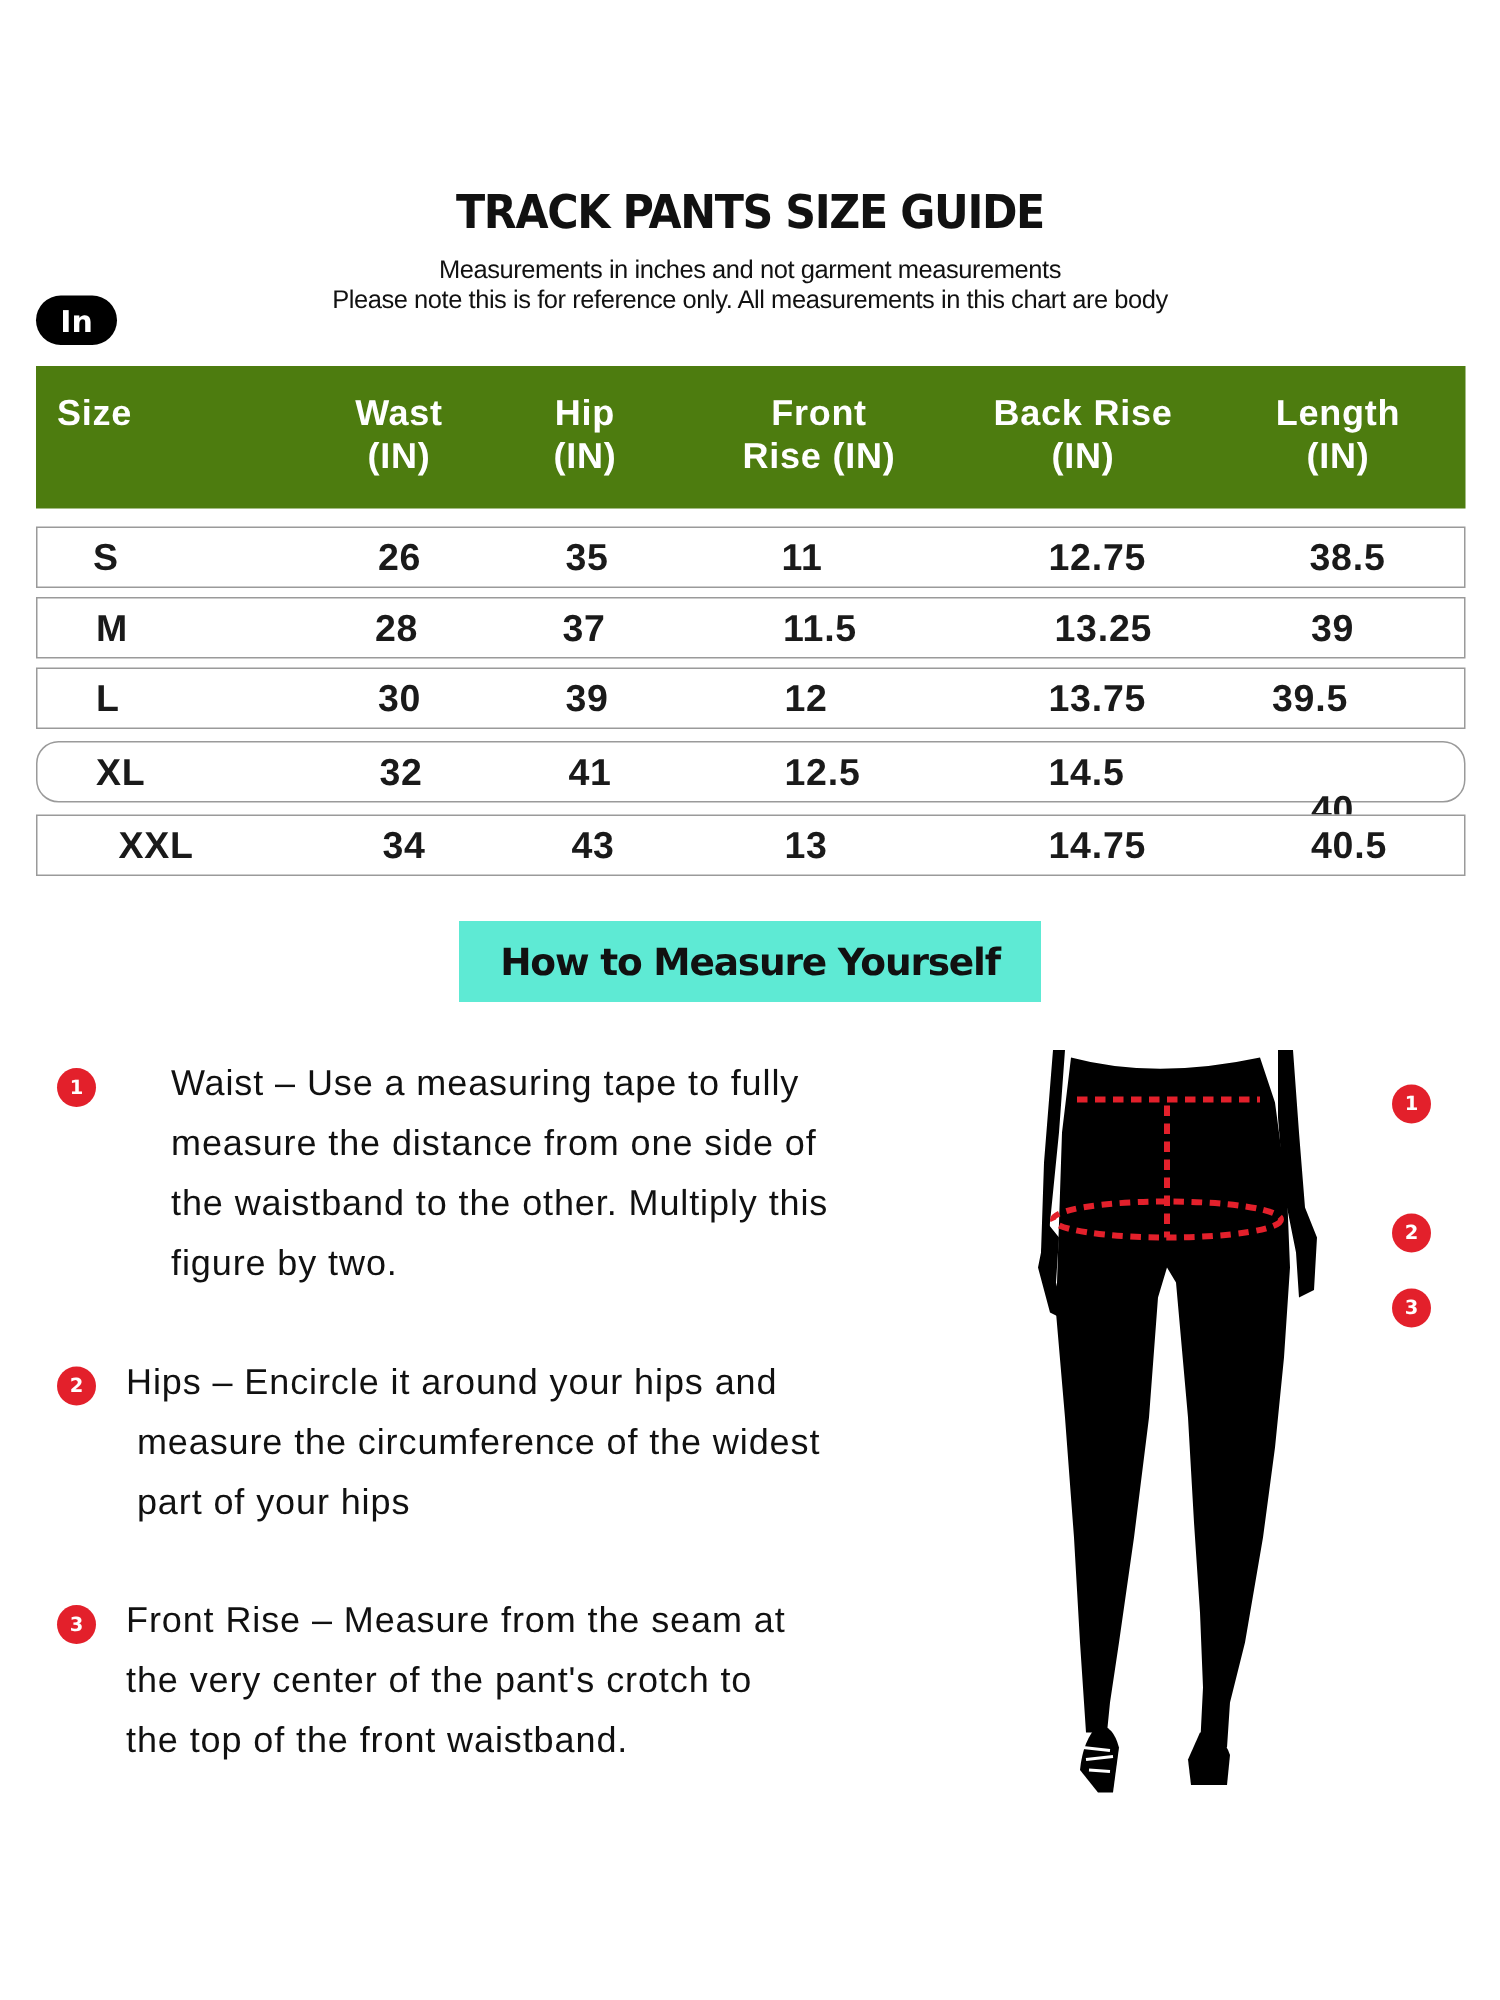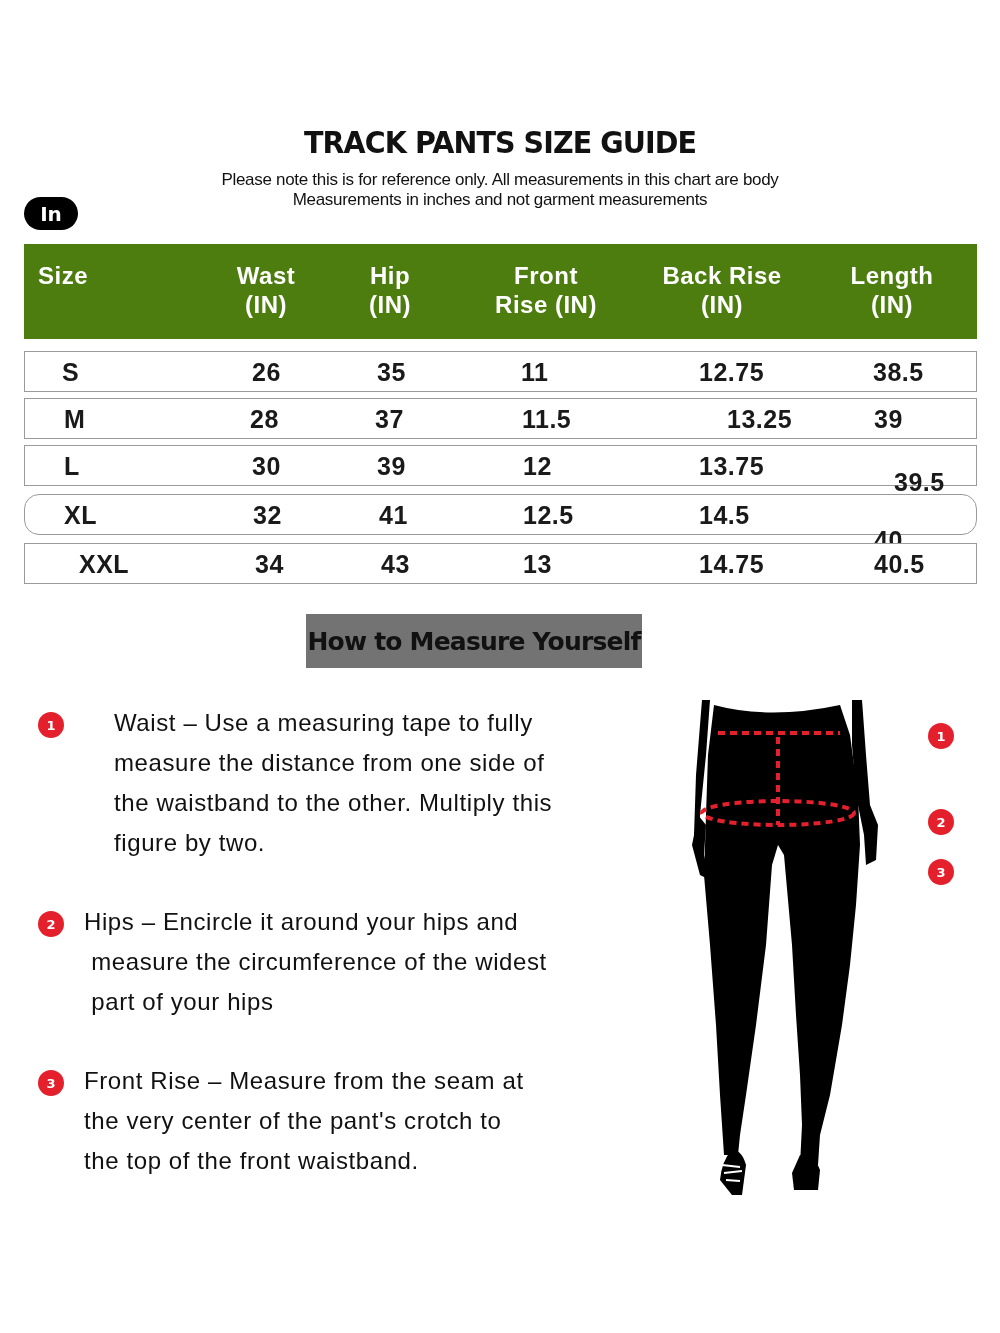--- a/index.html
+++ b/index.html
@@ -37,22 +37,22 @@
     .row {
       position: absolute; left: 24px; width: 953px; height: 41px;
       border: 1.5px solid #9a9a9a; background: #fff;
     }
     .cell {
       position: absolute; top: 6px; font-weight: bold; font-size: 25px;
       font-family: "Liberation Sans", sans-serif; color: #1a1a1a; letter-spacing: 0.5px;
     }
 
     .howto {
-      position: absolute; left: 306px; top: 614px; width: 336px; height: 54px;
-      background: #737373; display: flex; align-items: center; justify-content: center;
+      position: absolute; left: 306px; top: 614px; width: 388px; height: 54px;
+      background: #5eead4; display: flex; align-items: center; justify-content: center;
     }
     .howto span {
       font-family: "DejaVu Sans", sans-serif; font-weight: bold; font-size: 25px; color: #111;
       letter-spacing: -0.8px;
     }
 
     .step { position: absolute; left: 38px; width: 600px; }
     .step-num {
       position: absolute; left: 0; width: 26px; height: 26px; border-radius: 50%;
       background: #e3202b; color: #fff; font-family: "DejaVu Sans", sans-serif; font-weight: bold;
@@ -68,22 +68,22 @@
       position: absolute; width: 26px; height: 26px; border-radius: 50%; background: #e3202b;
       color: #fff; font-family: "DejaVu Sans", sans-serif; font-weight: bold; font-size: 13px;
       display: flex; align-items: center; justify-content: center;
     }
   </style>
 </head>
 <body>
 
 <div class="title">TRACK PANTS SIZE GUIDE</div>
 <div class="note">
+  <div>Measurements in inches and not garment measurements</div>
   <div>Please note this is for reference only. All measurements in this chart are body</div>
-  <div>Measurements in inches and not garment measurements</div>
 </div>
 <div class="unit-badge">In</div>
 
 <div class="table-head">
   <div class="th" style="left:14px; text-align:left;">
     <div>Size</div>
   </div>
   <div class="th" style="left:186px; width:112px;">
     <div>Wast</div>
     <div>(IN)</div>
@@ -112,30 +112,30 @@
   <span class="cell" style="left:352px;">35</span>
   <span class="cell" style="left:496px;">11</span>
   <span class="cell" style="left:674px;">12.75</span>
   <span class="cell" style="left:848px;">38.5</span>
 </div>
 <div class="row" style="top:398px;">
   <span class="cell" style="left:39px;">M</span>
   <span class="cell" style="left:225px;text-align:right;">28</span>
   <span class="cell" style="left:350px;">37</span>
   <span class="cell" style="left:497px;">11.5</span>
-  <span class="cell" style="left:702px;">13.25</span>
+  <span class="cell" style="left:678px;">13.25</span>
   <span class="cell" style="left:849px;">39</span>
 </div>
 <div class="row" style="top:445px;">
   <span class="cell" style="left:39px;">L</span>
   <span class="cell" style="left:227px;">30</span>
   <span class="cell" style="left:352px;">39</span>
   <span class="cell" style="left:498px;">12</span>
   <span class="cell" style="left:674px;">13.75</span>
-  <span class="cell" style="left:869px;margin-top:16px;">39.5</span>
+  <span class="cell" style="left:823px;">39.5</span>
 </div>
 <div class="row" style="top:494px;border-radius:15px;">
   <span class="cell" style="left:39px;">XL</span>
   <span class="cell" style="left:228px;">32</span>
   <span class="cell" style="left:354px;">41</span>
   <span class="cell" style="left:498px;">12.5</span>
   <span class="cell" style="left:674px;">14.5</span>
   <span class="cell" style="left:849px;margin-top:25px;">40</span>
 </div>
 <div class="row" style="top:543px;">

